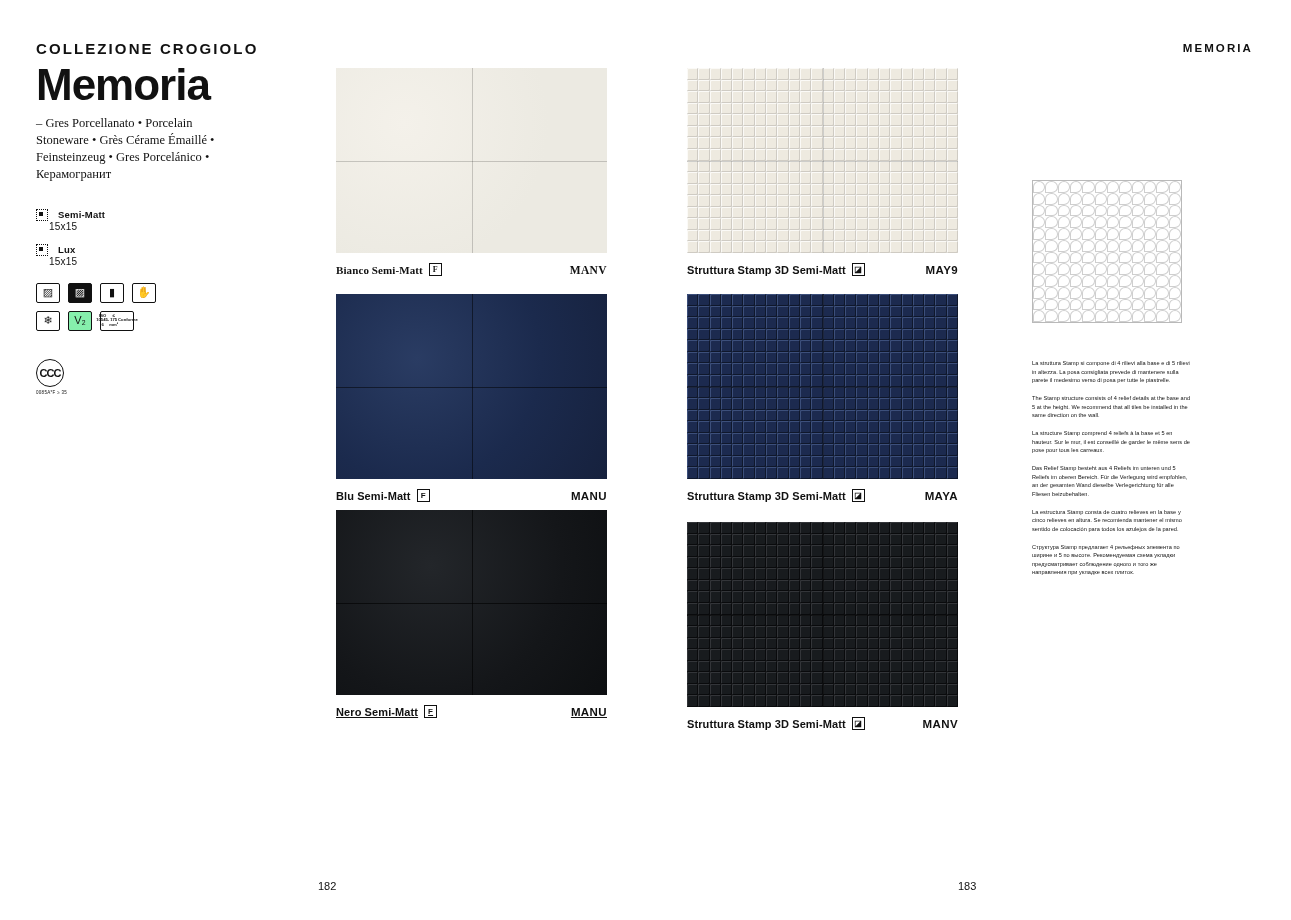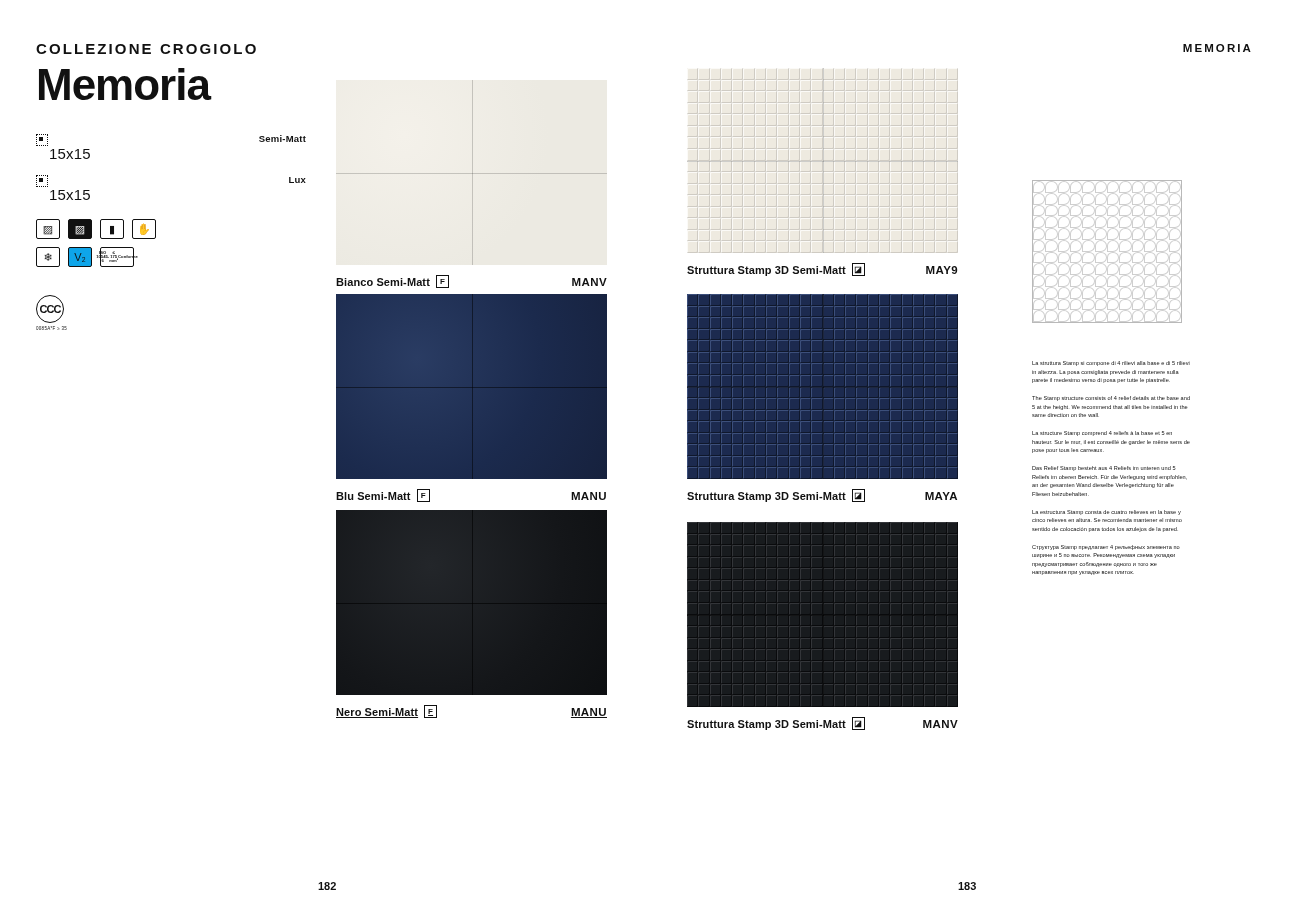--- a/index.html
+++ b/index.html
@@ -26,41 +26,41 @@
     font-size: 44px; font-weight: 700; letter-spacing:-1px;
     margin: 6px 0 8px 0; line-height: 1;
   }
   .materials {
     font-family: "Liberation Serif", serif;
     font-size: 12.5px; line-height: 1.35; color:#111;
     width: 185px;
   }
 
   .finish-block { margin-top: 26px; }
-  .finish-row { display:flex; align-items:center; gap:5px;justify-content:space-between; }
+  .finish-row { display:flex; align-items:center; gap:12px; }
   .finish-name { font-size: 9.5px; font-weight:700; letter-spacing:.2px; }
-  .finish-size { font-size: 15px; margin: 1px 0 12px 13px; letter-spacing:.2px;}
+  .finish-size { font-size: 10px; margin: 1px 0 12px 13px; letter-spacing:.2px;}
   .sq-icon {
     width:10px; height:10px; position:relative; display:inline-block;
   }
   .sq-icon::before, .sq-icon::after {
     content:""; position:absolute; border:1px solid #111;
   }
   .sq-icon::before { left:0; top:0; width:10px; height:10px; border-style:dotted;}
   .sq-icon::after { left:3px; top:3px; width:4px; height:4px; background:#111; border:none;}
 
   .icon-grid { margin-top: 16px; }
   .icon-row { display:flex; gap:8px; margin-bottom:8px; }
   .ico {
     width:24px; height:20px; border:1px solid #111; border-radius:2px;
     display:flex; align-items:center; justify-content:center;
     font-size:11px; line-height:1; background:#fff;
   }
   .ico.dark { background:#111; color:#fff; }
-  .ico.gray { background:#0ea5e9; }
+  .ico.gray { background:#86efac; }
   .ico.wide { width:34px; font-size:4.2px; text-align:center; padding:1px; }
   .ico.wide span { display:block; font-weight:700; letter-spacing:0; }
 
   .ccc-mark { margin-top: 28px; }
   .ccc-circle {
     width:28px; height:28px; border:1.5px solid #111; border-radius:50%;
     display:flex; align-items:center; justify-content:center;
     font-size:11px; font-weight:700; letter-spacing:-1px;
   }
   .ccc-code { font-size:4.5px; margin-top:3px; letter-spacing:.3px; color:#111;}
@@ -144,34 +144,35 @@
   .notes p {
     font-size:5.6px; line-height:1.55; margin:0 0 9px 0; color:#111;
     letter-spacing:.05px;
   }
 
   
   .header-right {
     position:absolute; right:38px; top:42px;
     font-size:11.5px; letter-spacing:2.1px; font-weight:600;
   }
-  .folio { position:absolute; bottom:28px; font-size:11px; font-weight:700; }
+  .folio { position:absolute; bottom:28px; font-size:11px; font-weight:400; }
   .folio.left { left:318px; }
   .folio.right { left:958px; }
 </style>
 </head>
 <body>
 
 <div class="page">
 
   <div class="header-right">MEMORIA</div>
 
   <div class="left-col">
     <div class="collection-label">COLLEZIONE CROGIOLO</div>
     <div class="series-title">Memoria</div>
+    <div class="materials">– Gres Porcellanato • Porcelain Stoneware • Grès Cérame Émaillé • Feinsteinzeug • Gres Porcelánico • Керамогранит</div>
 
     <div class="finish-block">
       <div class="finish-row">
         <span class="sq-icon"></span>
         <span class="finish-name">Semi-Matt</span>
       </div>
       <div class="finish-size">15x15</div>
 
       <div class="finish-row">
         <span class="sq-icon"></span>
@@ -214,21 +215,21 @@
       <div class="ccc-circle">CCC</div>
       <div class="ccc-code">0085A*F  ≥ 35</div>
     </div>
 
   </div>
 
   <div class="tiles">
 
     <div class="col-a">
 
-      <div class="tile-block" style="top:12px;">
+      <div class="tile-block" style="top:0;font-family:Liberation Serif, serif;">
         <div class="tile-img">
           <div class="surface bianco"></div>
           <div class="grout-v" style="left:50%"></div>
           <div class="grout-h" style="top:50%"></div>
         </div>
         <div class="tile-caption">
           <span class="name">Bianco Semi-Matt</span>
           <span class="badge">F</span>
           <span class="code">MANV</span>
         </div>

